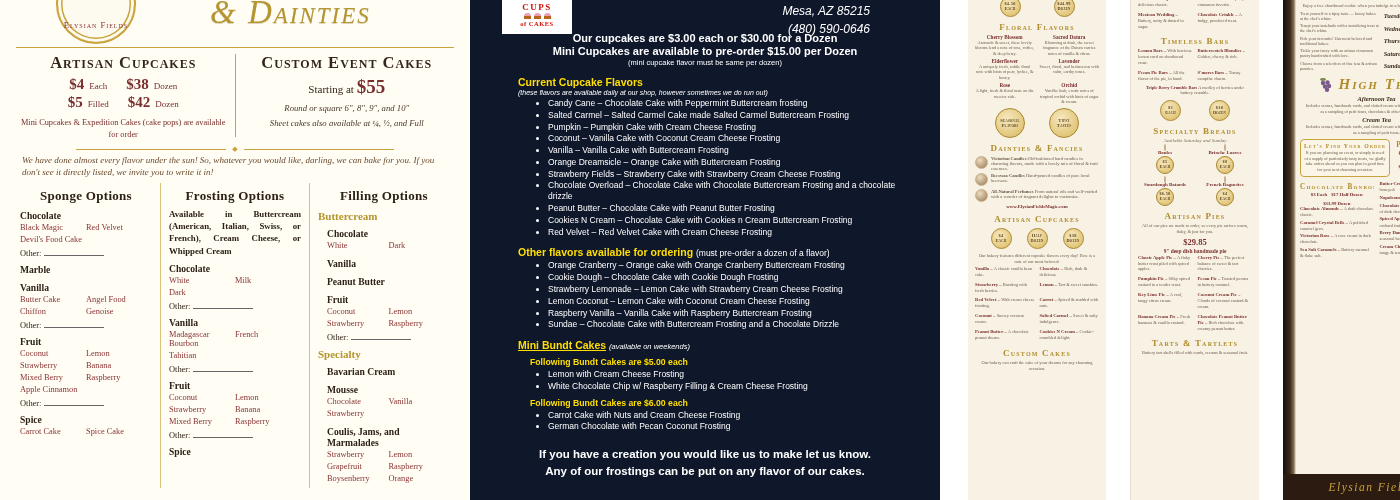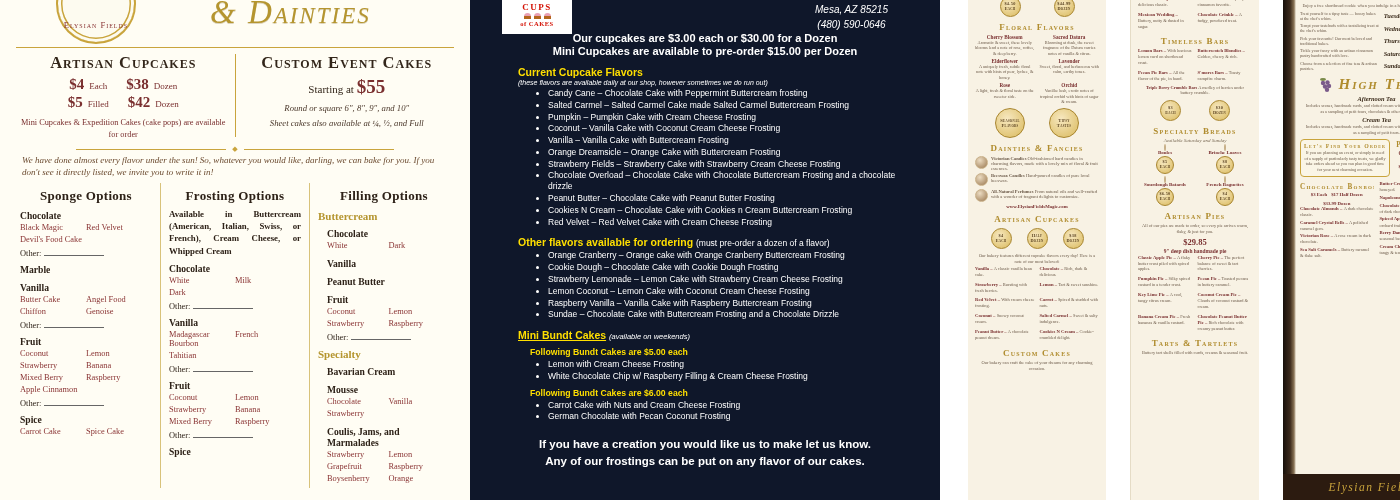--- a/index.html
+++ b/index.html
@@ -46,21 +46,21 @@
 
   
   .rp{width:470px;flex:none;background:#0f172a;color:#fff;font-family:"Liberation Sans",sans-serif;
       position:relative;overflow:hidden;box-sizing:border-box;padding:0 26px;}
   .rp-logo{position:absolute;left:32px;top:0;width:70px;height:34px;background:#fff;color:#d41205;
            text-align:center;font-family:"Liberation Serif",serif;padding-top:2px;box-sizing:border-box;}
   .rp-logo .l1{font-size:9px;font-weight:bold;letter-spacing:1.5px;}
   .rp-logo .cups{display:flex;justify-content:center;gap:3px;margin:1px 0;}
   .cupcake{width:7px;height:3px;background:#e8a0b4;border-radius:3.5px 3.5px 0 0;border-bottom:3px solid #b5651d;display:inline-block;}
   .rp-logo .l2{font-size:6.5px;font-weight:bold;letter-spacing:.5px;}
-  .rp-address{position:absolute;right:52px;top:2px;font-style:italic;font-size:10px;text-align:center;line-height:1.5;}
+  .rp-address{position:absolute;right:70px;top:2px;font-style:italic;font-size:12px;text-align:right;line-height:1.5;}
   .rp-intro{text-align:center;margin-top:32px;font-weight:bold;}
   .rp-intro .i{font-size:11px;margin:1px 0;}
   .rp-intro .i3{font-size:7.5px;font-weight:normal;margin-top:0;}
   .rp h4{color:#ffdf00;font-size:10.5px;margin:9px 0 1px 22px;font-weight:bold;}
   .rp .subnote{font-size:7px;font-style:italic;color:#fff;font-weight:normal;margin:0 0 1px 22px;}
   .rp .plain{color:#fff;font-weight:normal;font-size:8.5px;}
   .rp ul{margin:2px 0 0;padding-left:52px;list-style:disc;}
   .rp li{font-size:8.5px;line-height:1.27;margin-bottom:1px;}
   .rp .u{text-decoration:underline;}
   .tier-h{color:#ffdf00;font-weight:bold;font-size:8.7px;margin:6px 0 1px 34px;}
@@ -397,20 +397,21 @@
     </div>
     <div class="rp-address">
 
     <div>Mesa, AZ 85215</div>
         <div>(480) 590-0646</div>
       </div>
 
     <div class="rp-intro">
       <div class="i">Our cupcakes are $3.00 each or $30.00 for a Dozen</div>
       <div class="i">Mini Cupcakes are available to pre-order $15.00 per Dozen</div>
+      <div class="i3">(mini cupcake flavor must be same per dozen)</div>
     </div>
 
     <h4>Current Cupcake Flavors</h4>
     <div class="subnote">(these flavors are available daily at our shop, however sometimes we do run out)</div>
     <ul>
 
     <li>Candy Cane – Chocolate Cake with Peppermint Buttercream frosting</li>
         <li>Salted Carmel – Salted Carmel Cake made Salted Carmel Buttercream Frosting</li>
         <li>Pumpkin – Pumpkin Cake with Cream Cheese Frosting</li>
         <li>Coconut – Vanilla Cake with Coconut Cream Cheese Frosting</li>

